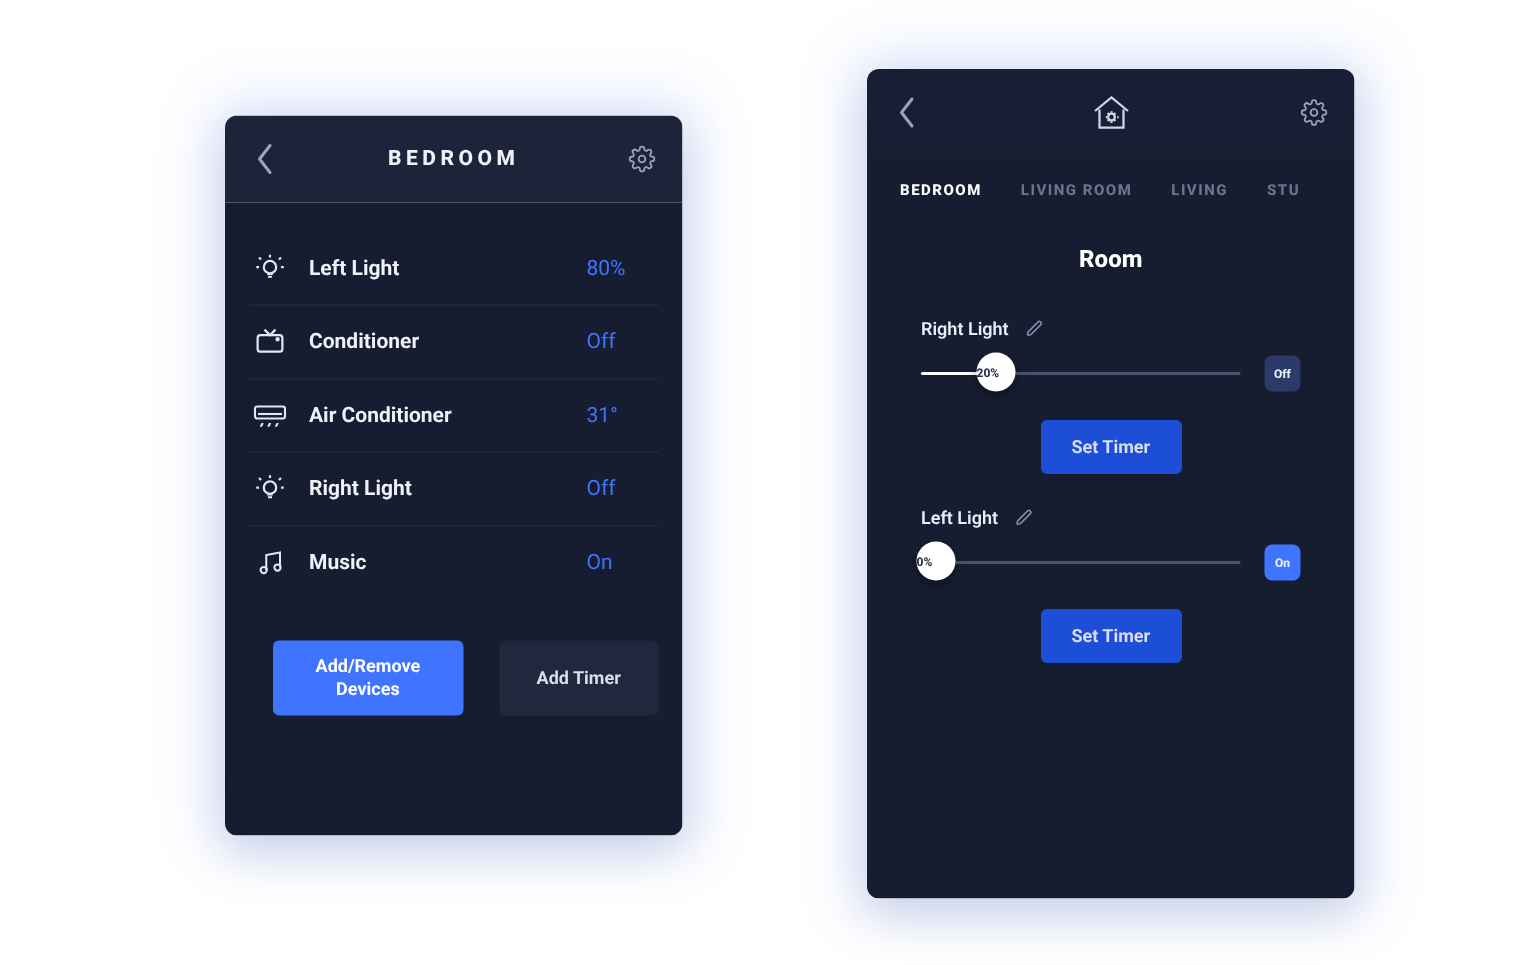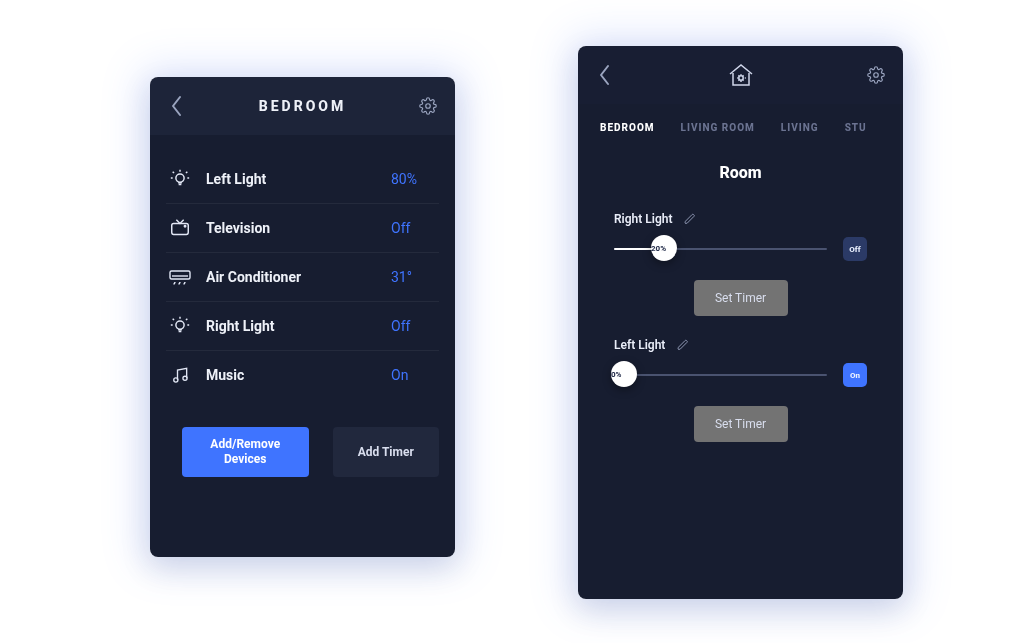--- a/index.html
+++ b/index.html
@@ -37,21 +37,21 @@
   .slHead{display:flex;align-items:center;gap:12px;margin-bottom:12px}
   .slHead .lbl{color:#e9edf8;font-size:12px;font-weight:600}
   .slHead .pen{color:#8c95b0}
   .slTrack{position:relative;height:22px;display:flex;align-items:center}
   .track{position:absolute;left:0;right:40px;height:2px;background:#4a5370;border-radius:2px}
   .fill{position:absolute;left:0;height:2px;background:#fff;border-radius:2px}
   .knob{position:absolute;width:26px;height:26px;border-radius:50%;background:#fff;display:flex;align-items:center;justify-content:flex-start;color:#2a3350;font-size:8px;font-weight:800;box-shadow:0 3px 8px rgba(0,0,0,.35);transform:translate(-50%,-1px)}
   .state{position:absolute;right:0;width:24px;height:24px;border-radius:5px;display:flex;align-items:center;justify-content:center;color:#e9f0ff;font-size:8px;font-weight:800}
   .state.off{background:#2b3a66}
   .state.on{background:#3f74ff}
-  .timerBtn{margin:20px auto 0;width:94px;height:36px;border-radius:4px;background:#737373;display:flex;align-items:center;justify-content:center;color:#d9deee;font-size:12px;font-weight:400}
+  .timerBtn{margin:20px auto 0;width:94px;height:36px;border-radius:4px;background:#1d4ed8;display:flex;align-items:center;justify-content:center;color:#d9deee;font-size:12px;font-weight:700}
 </style>
 </head>
 <body>
 
 <div class="canvas">
 
   <div id="pA" class="phone">
     <div class="topbar">
       <div class="chev">
         <svg width="14" height="22" viewBox="0 0 14 22" fill="none">
@@ -80,21 +80,21 @@
             <span class="val">80%</span>
           </div>
           <div class="row">
             <span class="ic">
               <svg width="22" height="22" viewBox="0 0 24 24" fill="none" stroke="currentColor" stroke-width="1.6">
                 <rect x="3" y="7" width="18" height="12" rx="2"></rect>
                 <path d="M8 3l4 4 4-4"></path>
                 <circle cx="17.5" cy="10" r=".8" fill="currentColor"></circle>
               </svg>
             </span>
-            <span class="name">Television</span>
+            <span class="name">Conditioner</span>
             <span class="val">Off</span>
           </div>
           <div class="row">
             <span class="ic">
               <svg width="24" height="22" viewBox="0 0 24 22" fill="none" stroke="currentColor" stroke-width="1.4">
                 <rect x="2" y="5" width="20" height="8" rx="1.5"></rect>
                 <path d="M4 10h16"></path>
                 <path d="M7 16c0 1-1 1.5-1 2.5M12 16c0 1-1 1.5-1 2.5M17 16c0 1-1 1.5-1 2.5"></path>
               </svg>
             </span>

